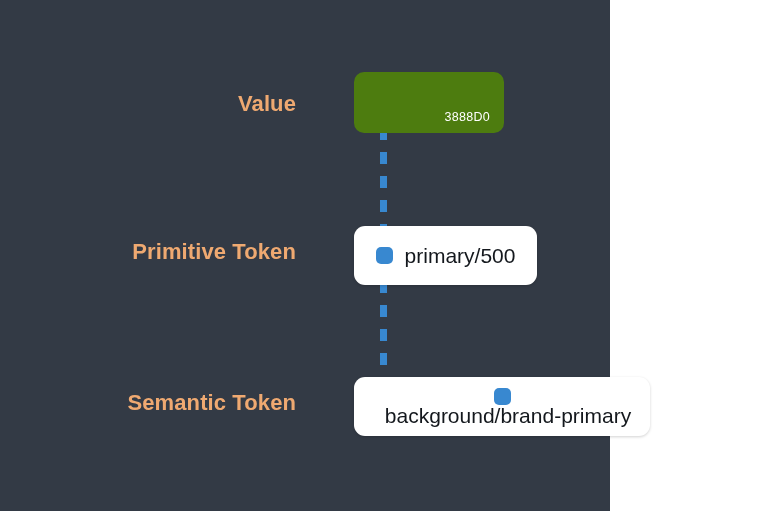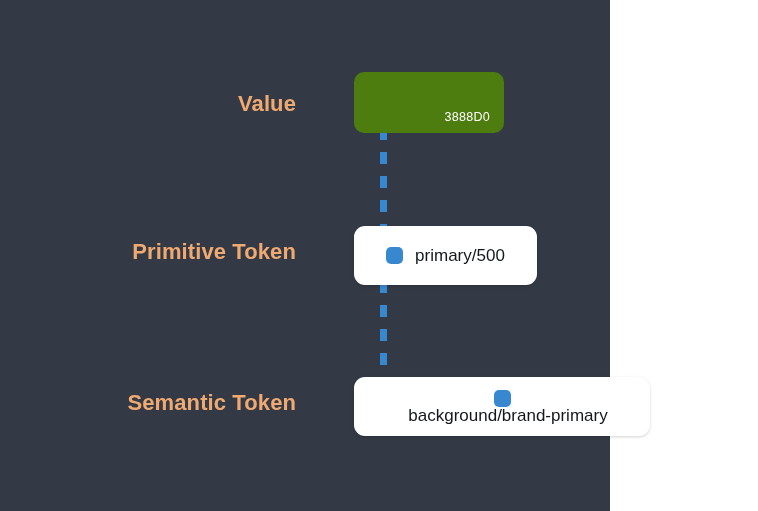--- a/index.html
+++ b/index.html
@@ -107,21 +107,21 @@
   .swatch {
     width: 17px;
     height: 17px;
     border-radius: 5px;
     background: #3888d0;
     flex: 0 0 auto;
   }
   .token-name {
     margin-left: 12px;
     color: #14181d;
-    font-size: 17px;
+    font-size: 21px;
     line-height: 1;
     white-space: nowrap;
   }
 </style>
 </head>
 <body>
 
 <div id="canvas">
 
   <div class="connector" id="connector-top"></div>

